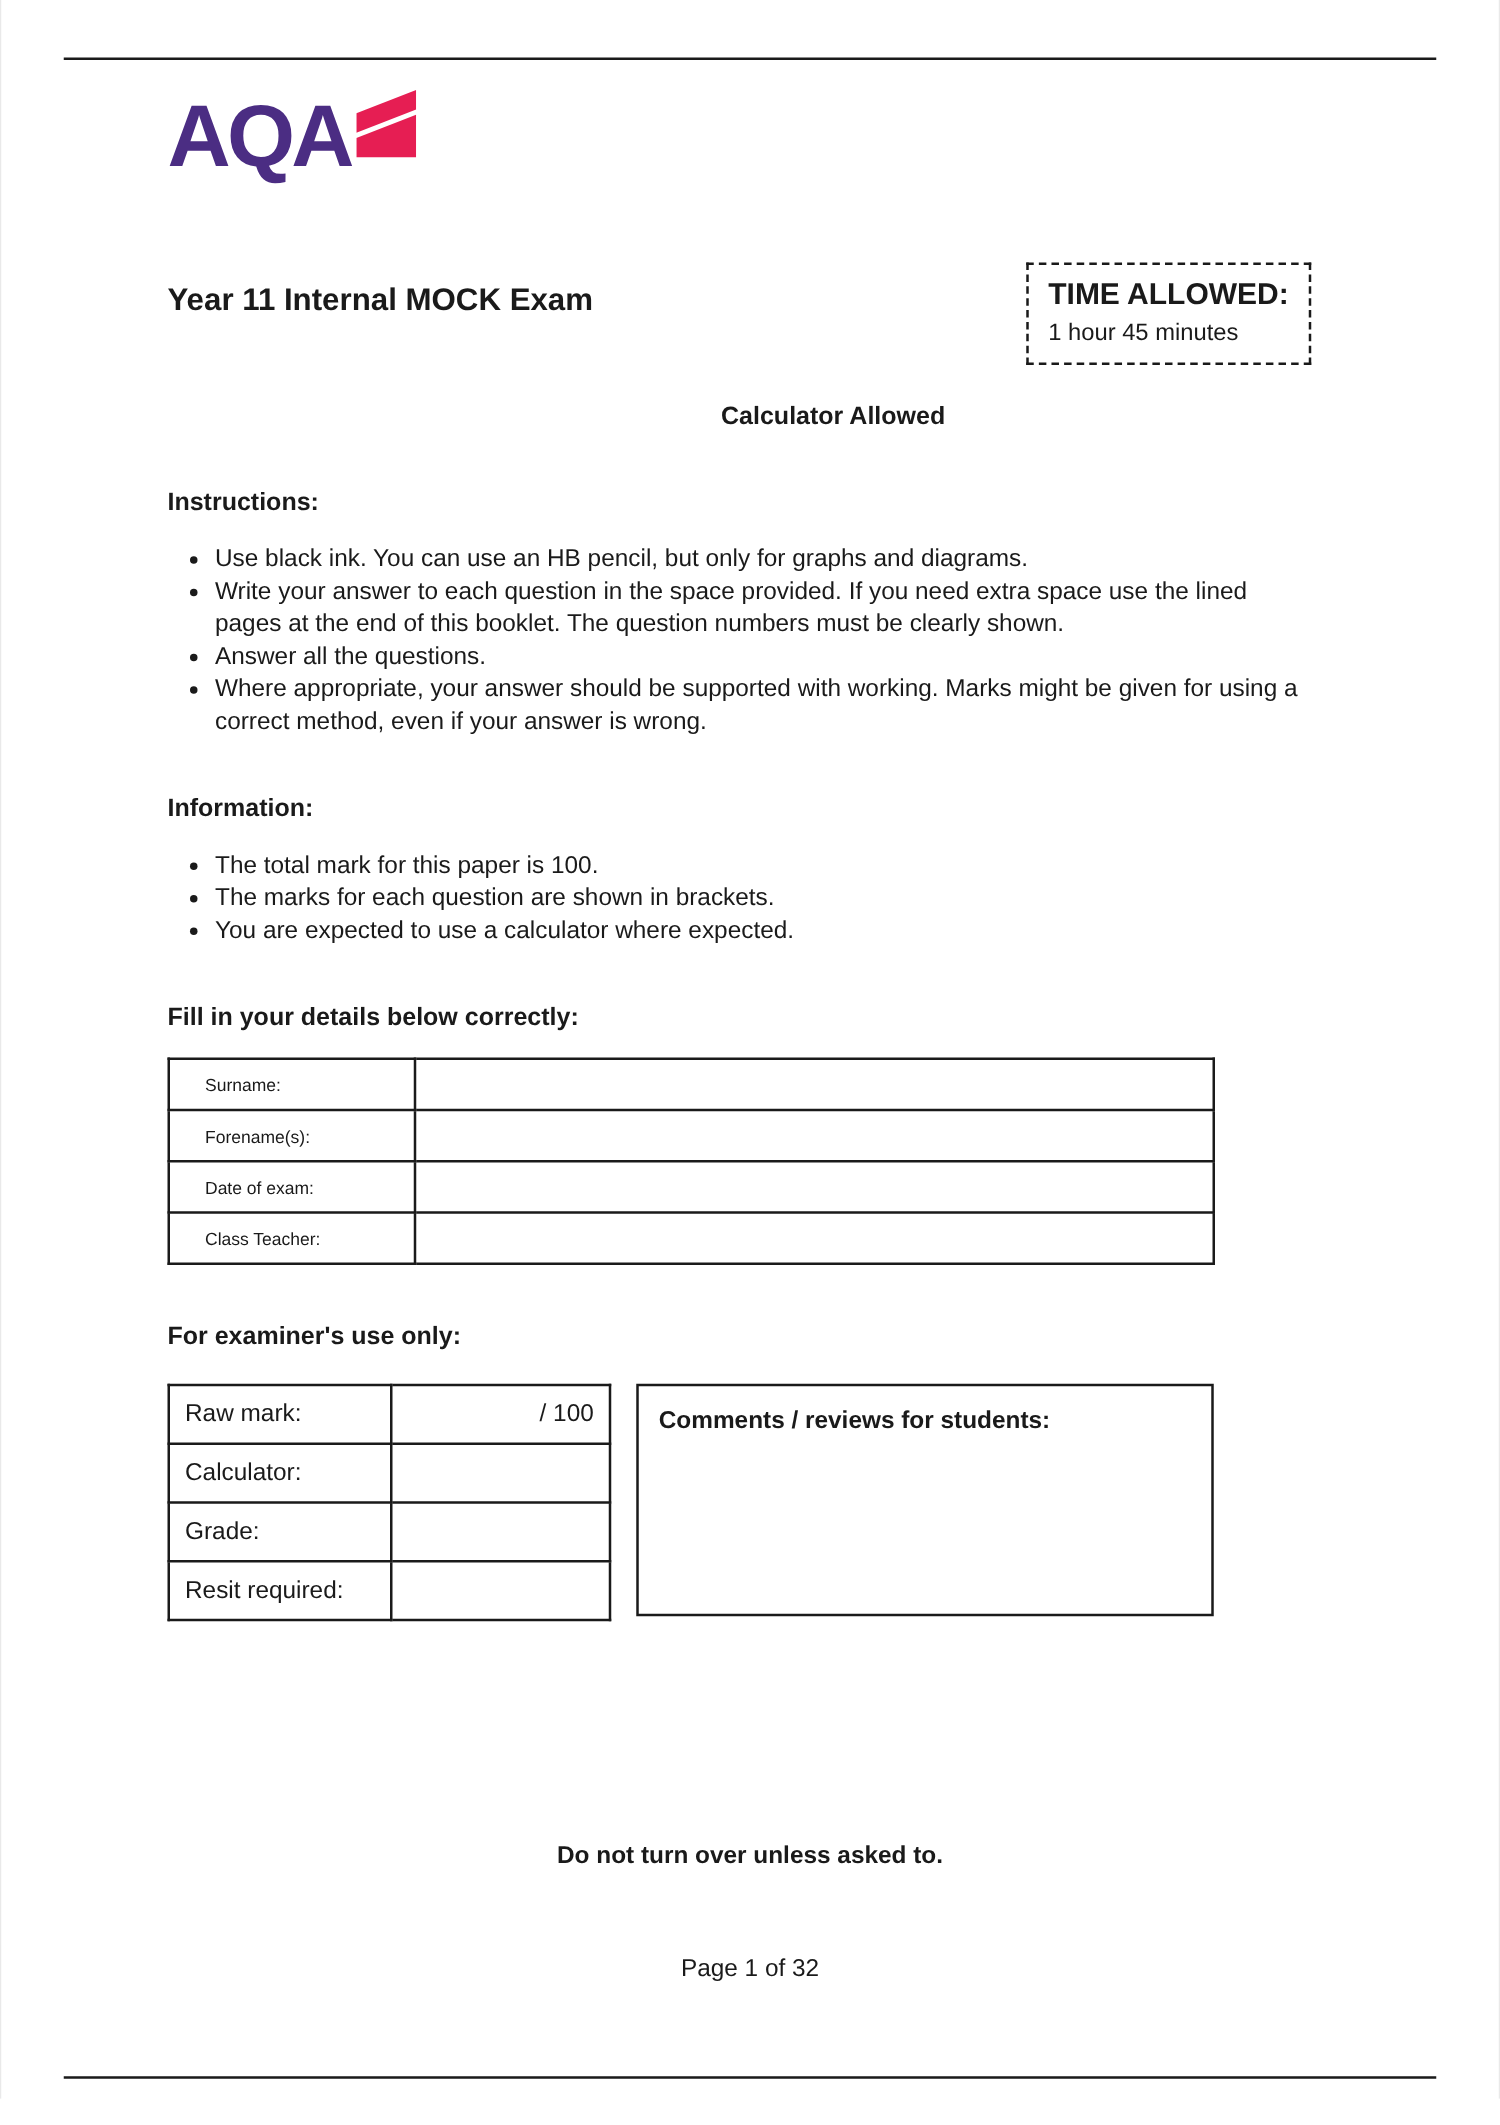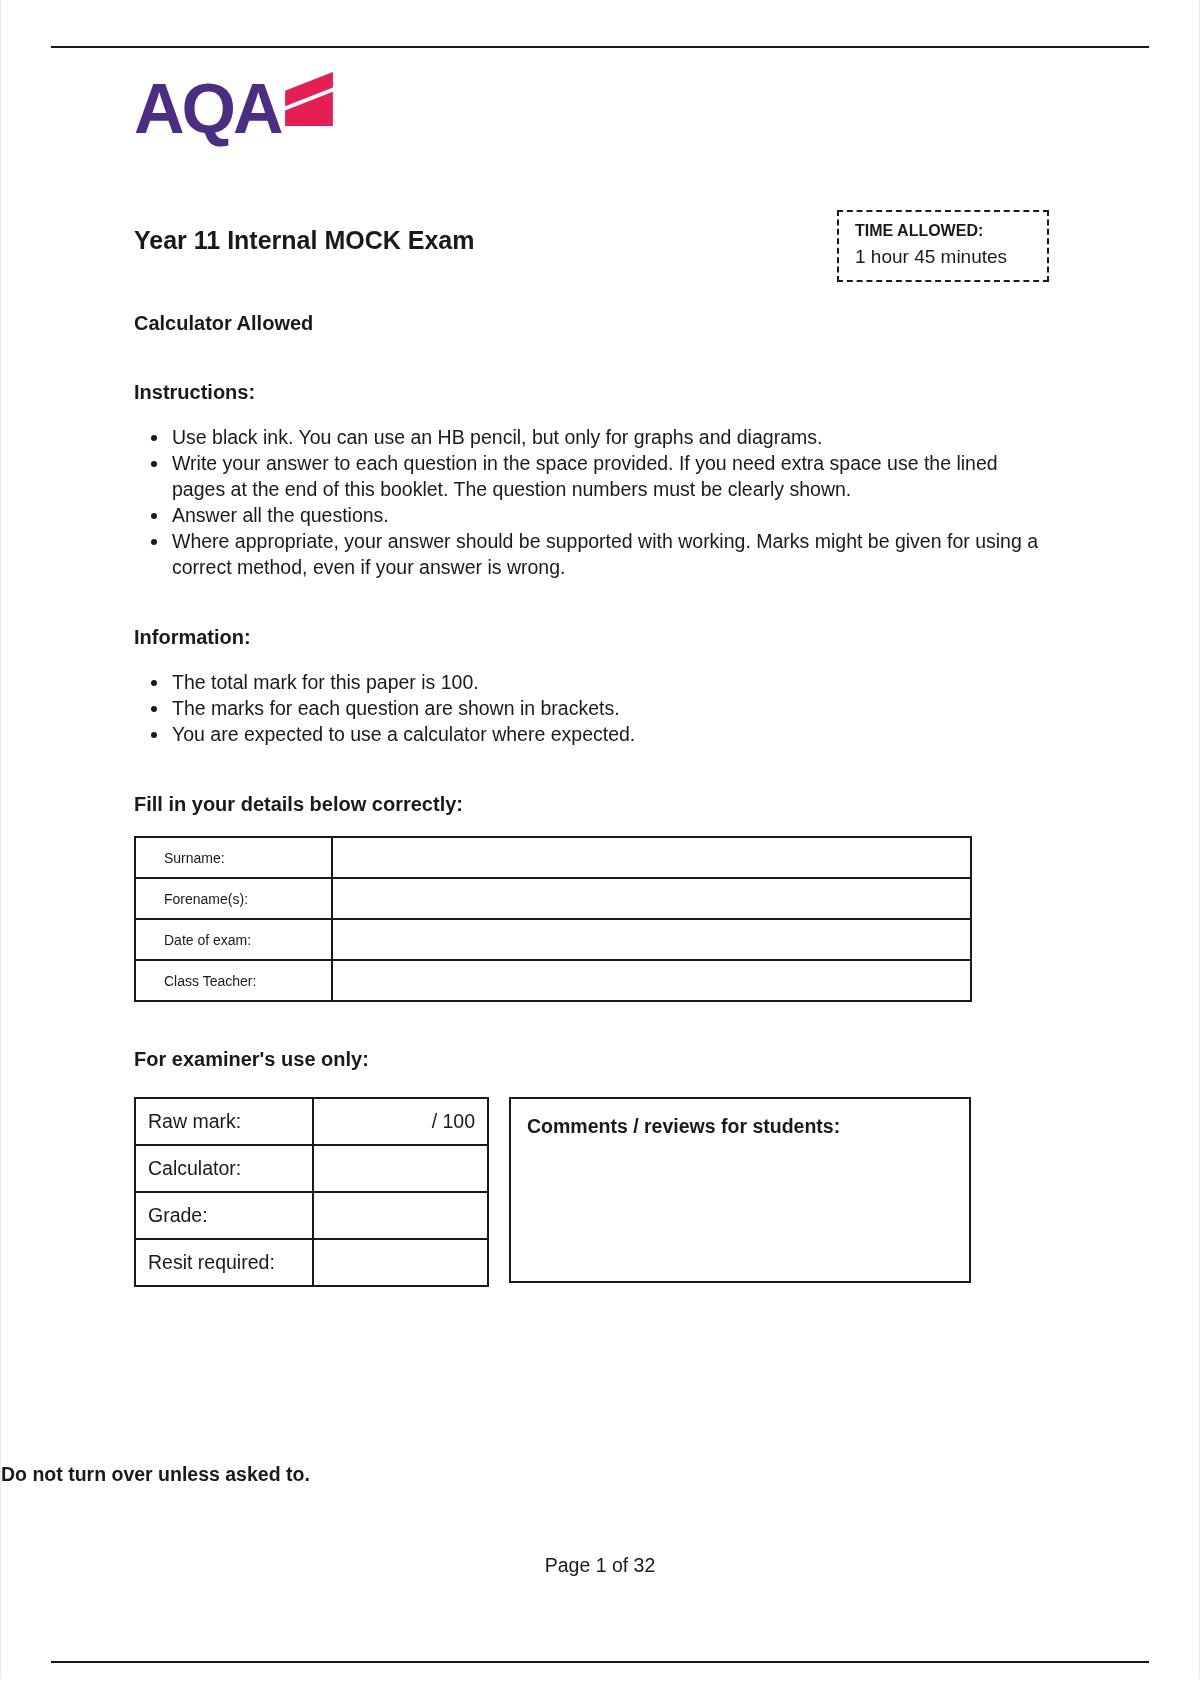--- a/index.html
+++ b/index.html
@@ -52,23 +52,23 @@
     align-items: flex-start;
     margin: 44px 150px 0 133px;
   }
   .course-title { font-size: 22px; margin-top: 12px; }
   .exam-title { font-size: 25px; font-weight: bold; margin-top: 16px; }
   .time-box {
     border: 2px dashed #1a1a1a;
     padding: 10px 16px 12px 16px;
     min-width: 212px;
   }
-  .time-label { font-size: 16px; font-weight: bold; }
+  .time-label { font-size: 24px; font-weight: bold; }
   .time-value { font-size: 19px; margin-top: 6px; }
-  .calc-note { margin: 30px 0 0 133px; font-size: 20px; font-weight: bold; }
+  .calc-note { margin: 30px 0 0 133px; font-size: 20px; font-weight: bold; text-align: center; }
 
   
   .section-heading {
     margin: 46px 0 0 133px;
     font-size: 20px;
     font-weight: bold;
   }
   ul.bullets {
     margin: 20px 0 0 133px;
     padding-left: 36px;
@@ -120,21 +120,21 @@
     border: 2px solid #1a1a1a;
     width: 462px;
     height: 186px;
     padding: 16px 16px;
   }
   .comments-heading { font-size: 19.5px; font-weight: bold; }
 
   
   .turnover-warning {
     margin-top: 176px;
-    text-align: left;
+    text-align: center;
     font-size: 19.5px;
     font-weight: bold;
   }
   .page-number {
     margin-top: 68px;
     text-align: center;
     font-size: 19.5px;
   }
 </style>
 </head>

